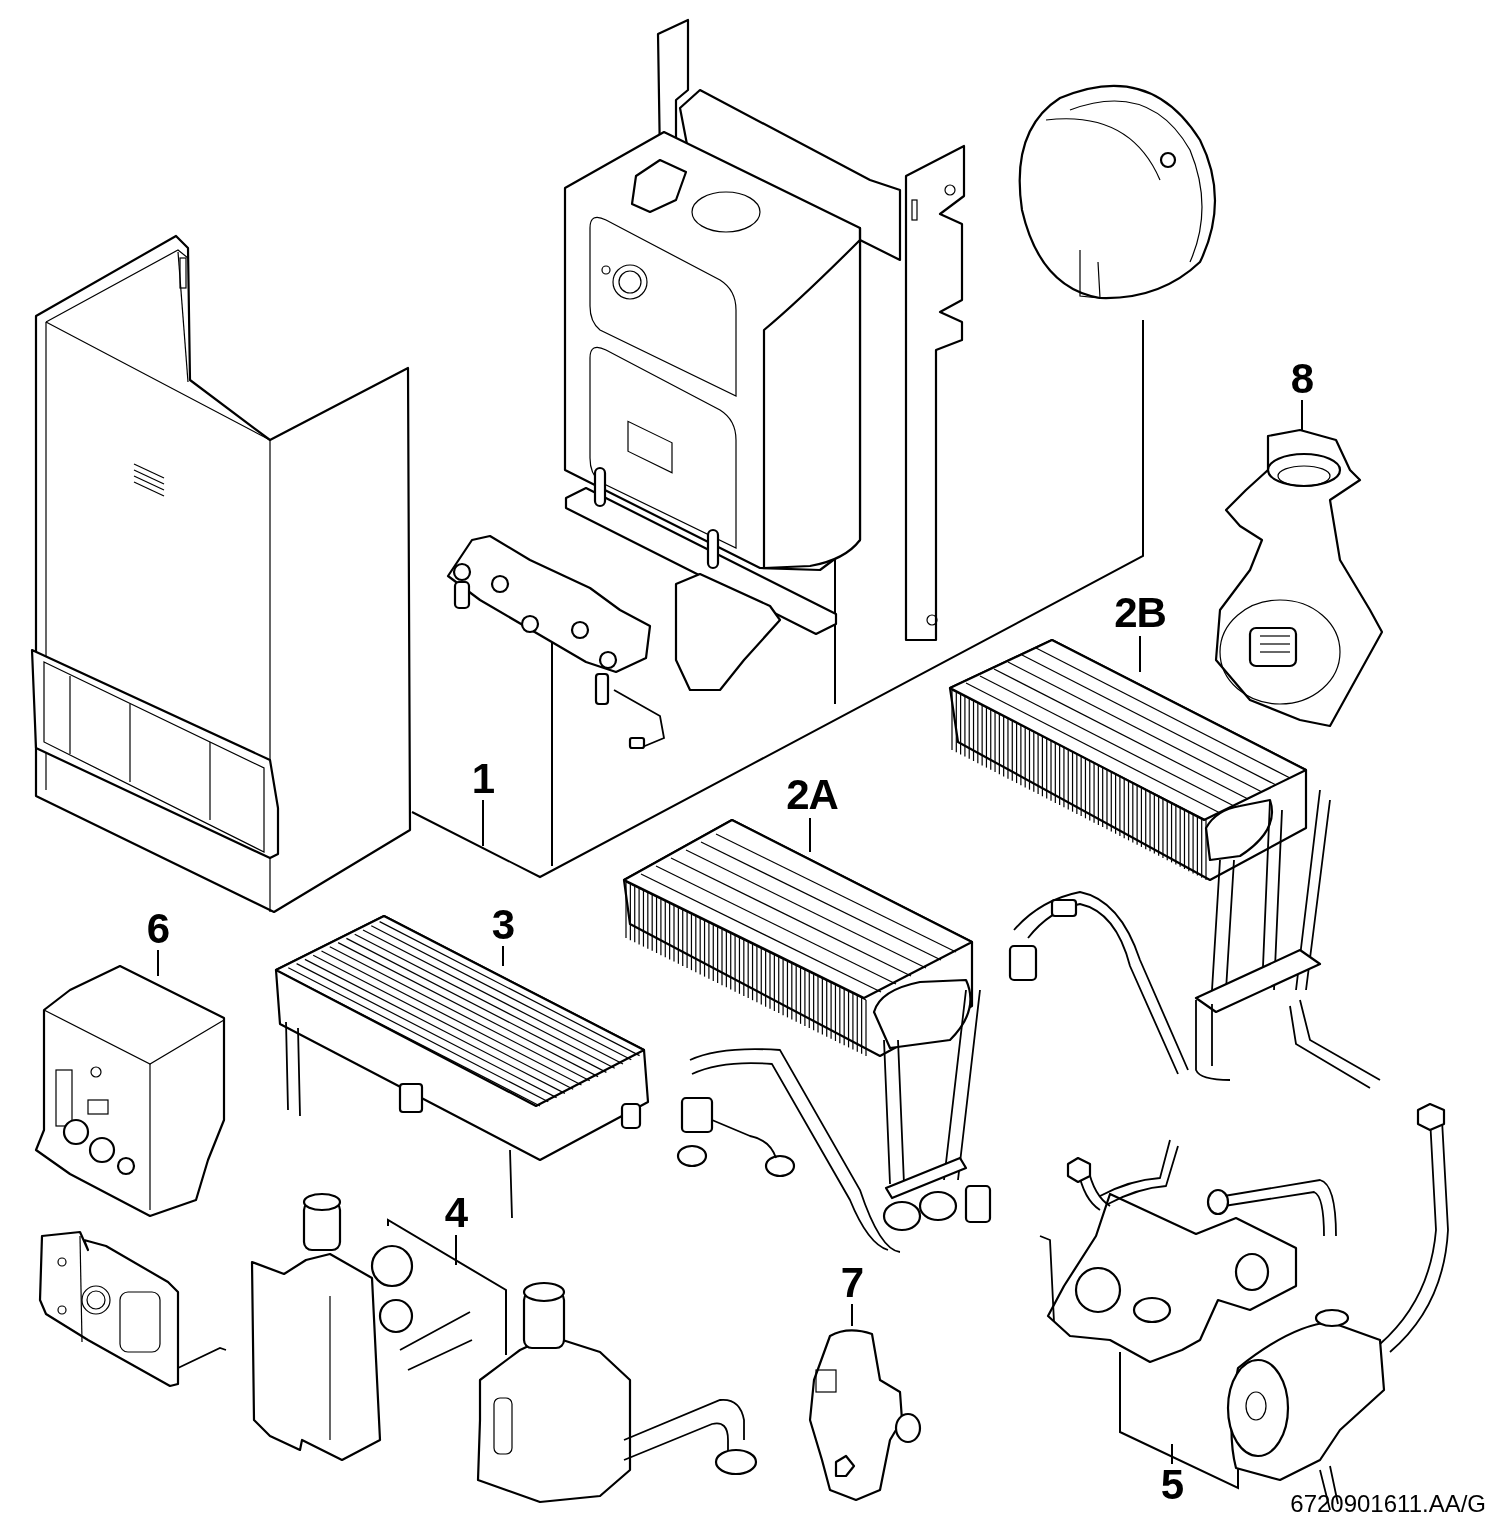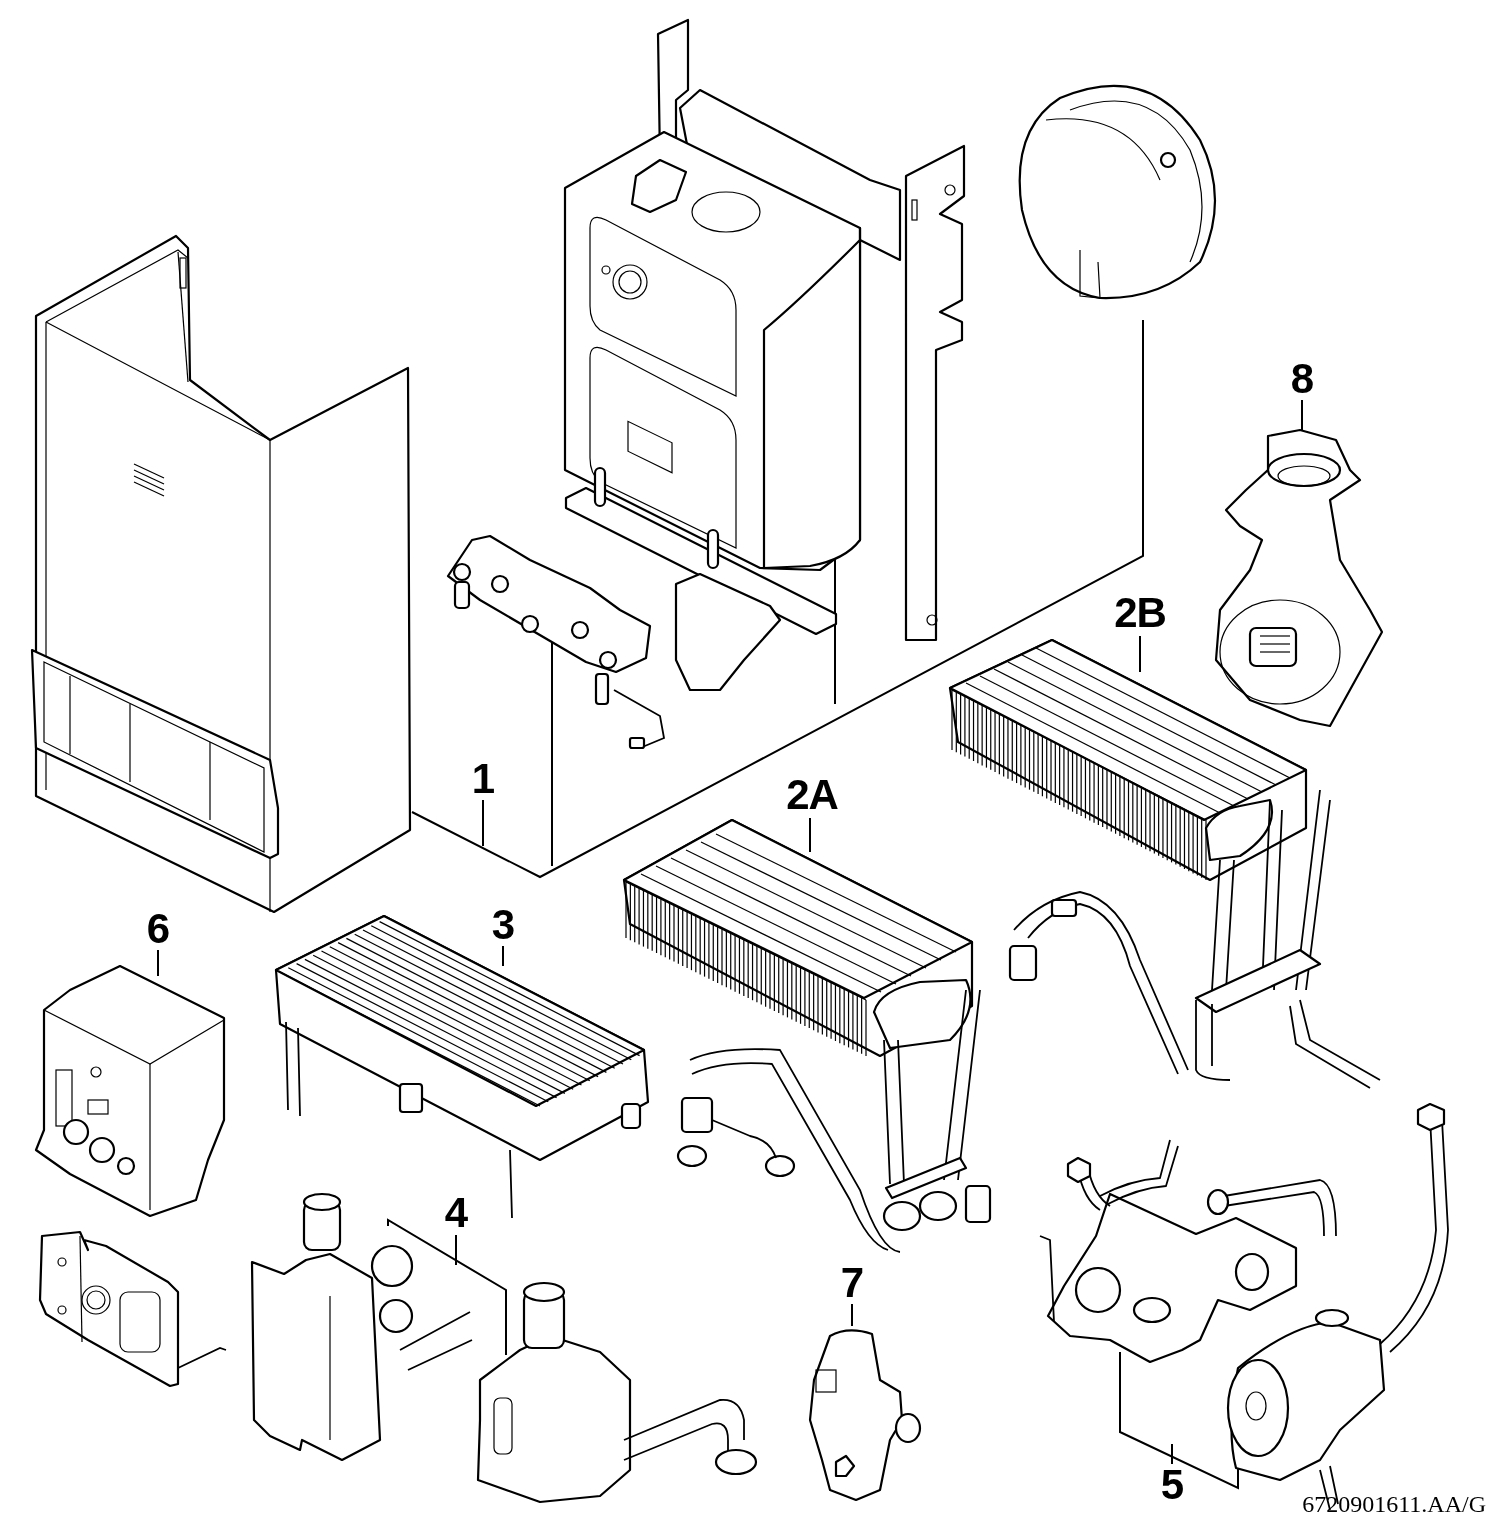--- a/index.html
+++ b/index.html
@@ -3,21 +3,21 @@
 <meta charset="utf-8">
 <style>
   html, body { margin:0; padding:0; background:#ffffff; }
   body { width:1494px; height:1536px; position:relative; overflow:hidden;
          font-family:"Liberation Sans", sans-serif; }
   #canvas { position:absolute; left:0; top:0; }
   .callout { position:absolute; font-family:"Liberation Sans", sans-serif;
              font-weight:bold; font-size:42px; color:#000; line-height:1;
              transform:translateX(-50%); letter-spacing:-1px; }
   .docnum { position:absolute; right:8px; bottom:18px; font-size:24px;
-            color:#000; font-family:Liberation Serif, serif; }
+            color:#000; font-family:Liberation Sans, sans-serif; }
   svg .o { fill:#fff; stroke:#000; stroke-width:2.2; stroke-linejoin:round; }
   svg .t { fill:none; stroke:#000; stroke-width:1.2; }
   svg .m { fill:none; stroke:#000; stroke-width:1.8; }
   svg .lead { fill:none; stroke:#000; stroke-width:2; }
 </style>
 </head>
 <body>
 
 <svg id="canvas" width="1494" height="1536" viewBox="0 0 1494 1536">
 

